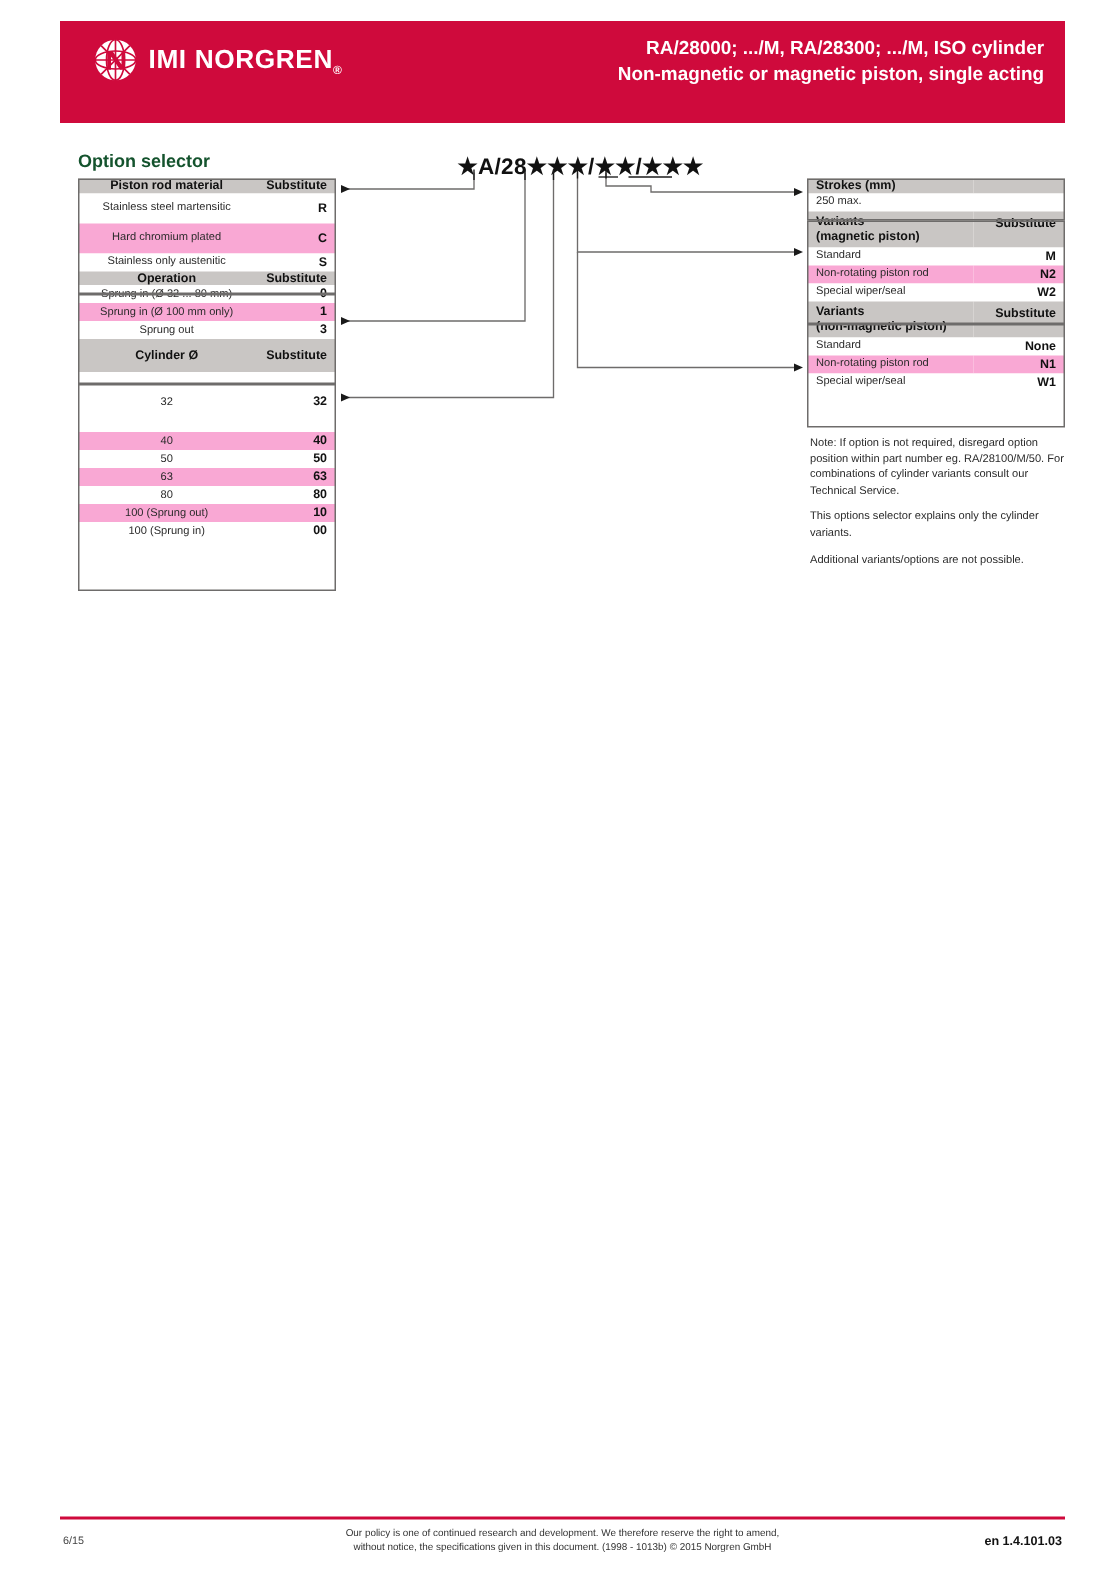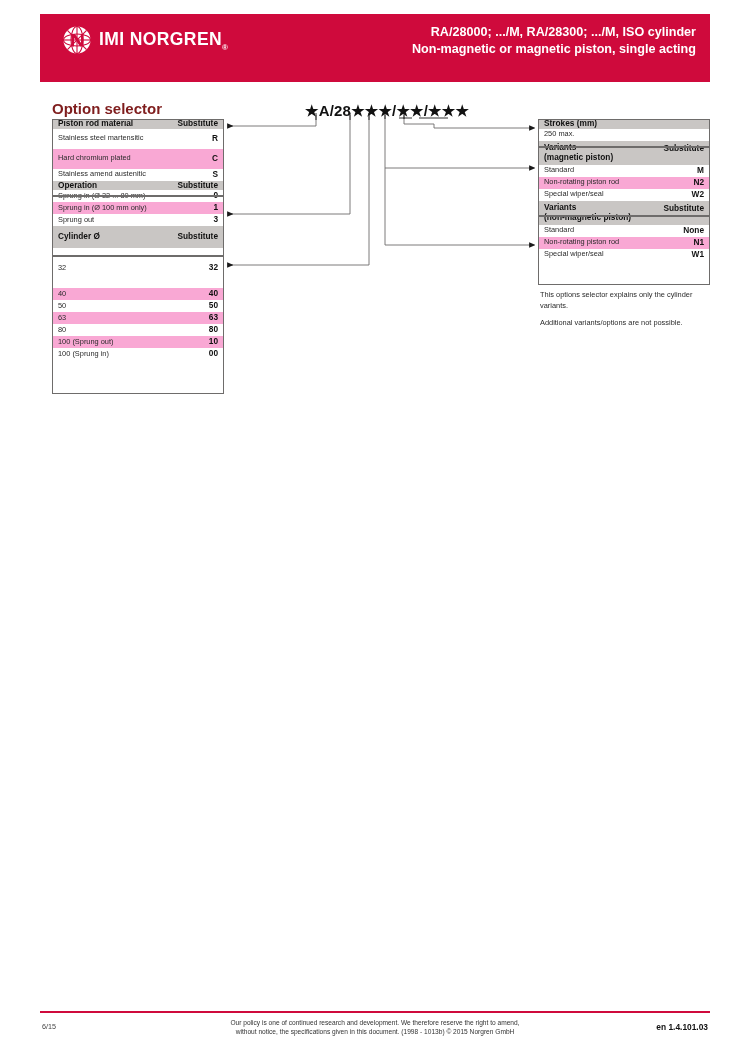--- a/index.html
+++ b/index.html
@@ -23,40 +23,40 @@
   }
   .logo-text .reg{font-size:8px;vertical-align:sub;}
   .header-title{
     position:absolute;right:14px;top:10px;text-align:right;
     color:#fff;font-size:12.6px;font-weight:bold;line-height:16.5px;
   }
 
   
   .section-title{
     position:absolute;left:52px;top:100px;
-    font-size:15px;font-weight:bold;color:#7f1d1d;
+    font-size:12px;font-weight:bold;color:#14532d;
   }
 
   
   .tbl{position:absolute;border-collapse:collapse;font-size:7.4px;}
   .tbl td{
     padding:0 6px;vertical-align:middle;
     border:0;line-height:1.15;
   }
   .tbl tr.hdr td{
     background:#c9c6c4;font-weight:bold;font-size:8.3px;color:#111;
   }
   .tbl tr.lite td{background:#ffffff;}
   .tbl tr.dark td{background:#f9a8d4;}
   .tbl td.lbl{text-align:left;color:#2a2a2a;}
   .tbl td.sub{text-align:right;font-weight:bold;font-size:8.3px;color:#111;}
   .tbl tr.hdr td.sub{font-weight:bold;}
 
   #tbl-left{left:52px;top:119px;width:172px;}
-  #tbl-left td.lbl{width:118px;}
+  #tbl-left td.lbl{width:118px;text-align:center;}
   #tbl-left td.sub{width:42px;}
 
   #tbl-right{left:538px;top:119px;width:172px;}
   #tbl-right td.lbl{width:110px;}
   #tbl-right td.sub{width:50px;}
 
   .tbl-outline{
     position:absolute;border:1px solid #6e6c6b;box-sizing:border-box;
     pointer-events:none;
   }
@@ -165,21 +165,21 @@
     </tr>
     <tr class="lite" style="height:20px">
       <td class="lbl">Stainless steel martensitic</td>
       <td class="sub">R</td>
     </tr>
     <tr class="dark" style="height:20px">
       <td class="lbl">Hard chromium plated</td>
       <td class="sub">C</td>
     </tr>
     <tr class="lite" style="height:12px">
-      <td class="lbl">Stainless amend austenitic</td>
+      <td class="lbl">Stainless only austenitic</td>
       <td class="sub">S</td>
     </tr>
 
     <tr class="hdr">
       <td class="lbl">Operation</td>
       <td class="sub">Substitute</td>
     </tr>
     <tr class="lite" style="height:12px">
       <td class="lbl">Sprung in (Ø 32 ... 80 mm)</td>
       <td class="sub">0</td>
@@ -281,20 +281,21 @@
       <td class="lbl">Special wiper/seal</td>
       <td class="sub">W1</td>
     </tr>
   </tbody>
 </table>
 <div class="tbl-outline" style="left:538px;top:119px;width:172px;height:28px;"></div>
 <div class="tbl-outline" style="left:538px;top:147px;width:172px;height:69px;"></div>
 <div class="tbl-outline" style="left:538px;top:216px;width:172px;height:69px;"></div>
 
 <div class="notes">
+  <p>Note: If option is not required, disregard option position within part number eg. RA/28100/M/50. For combinations of cylinder variants consult our Technical Service.</p>
   <p>This options selector explains only the cylinder variants.</p>
   <p>Additional variants/options are not possible.</p>
 </div>
 
 <div class="footer-rule"></div>
 <div class="footer-page">6/15</div>
 <div class="footer-policy">
   <div>Our policy is one of continued research and development. We therefore reserve the right to amend,</div>
   <div>without notice, the specifications given in this document. (1998 - 1013b) © 2015 Norgren GmbH</div>
 </div>

